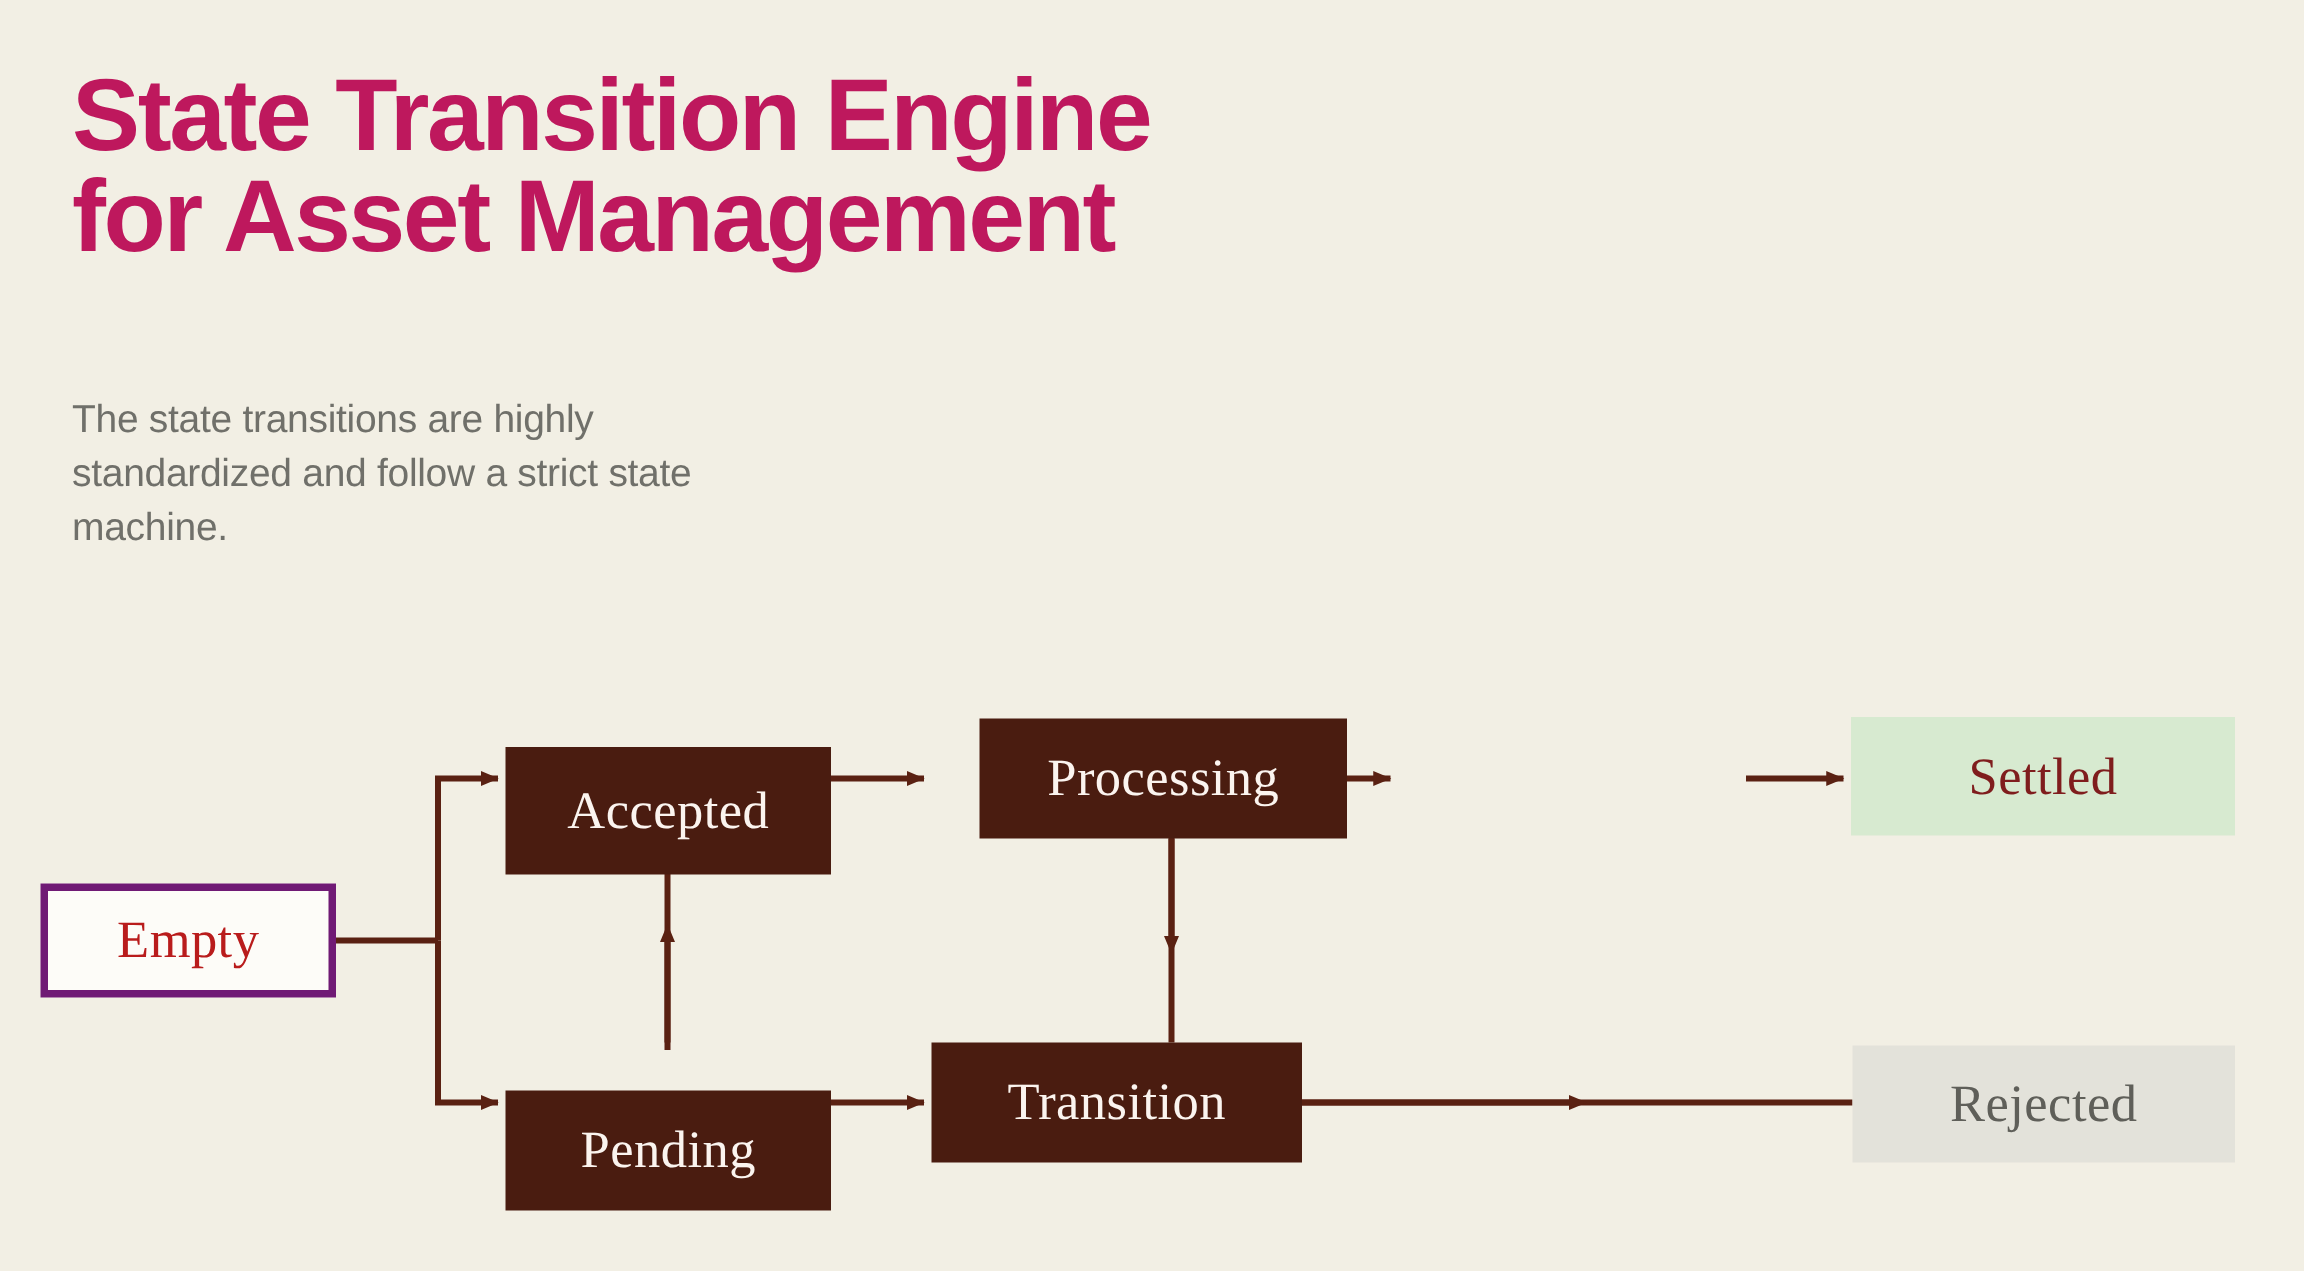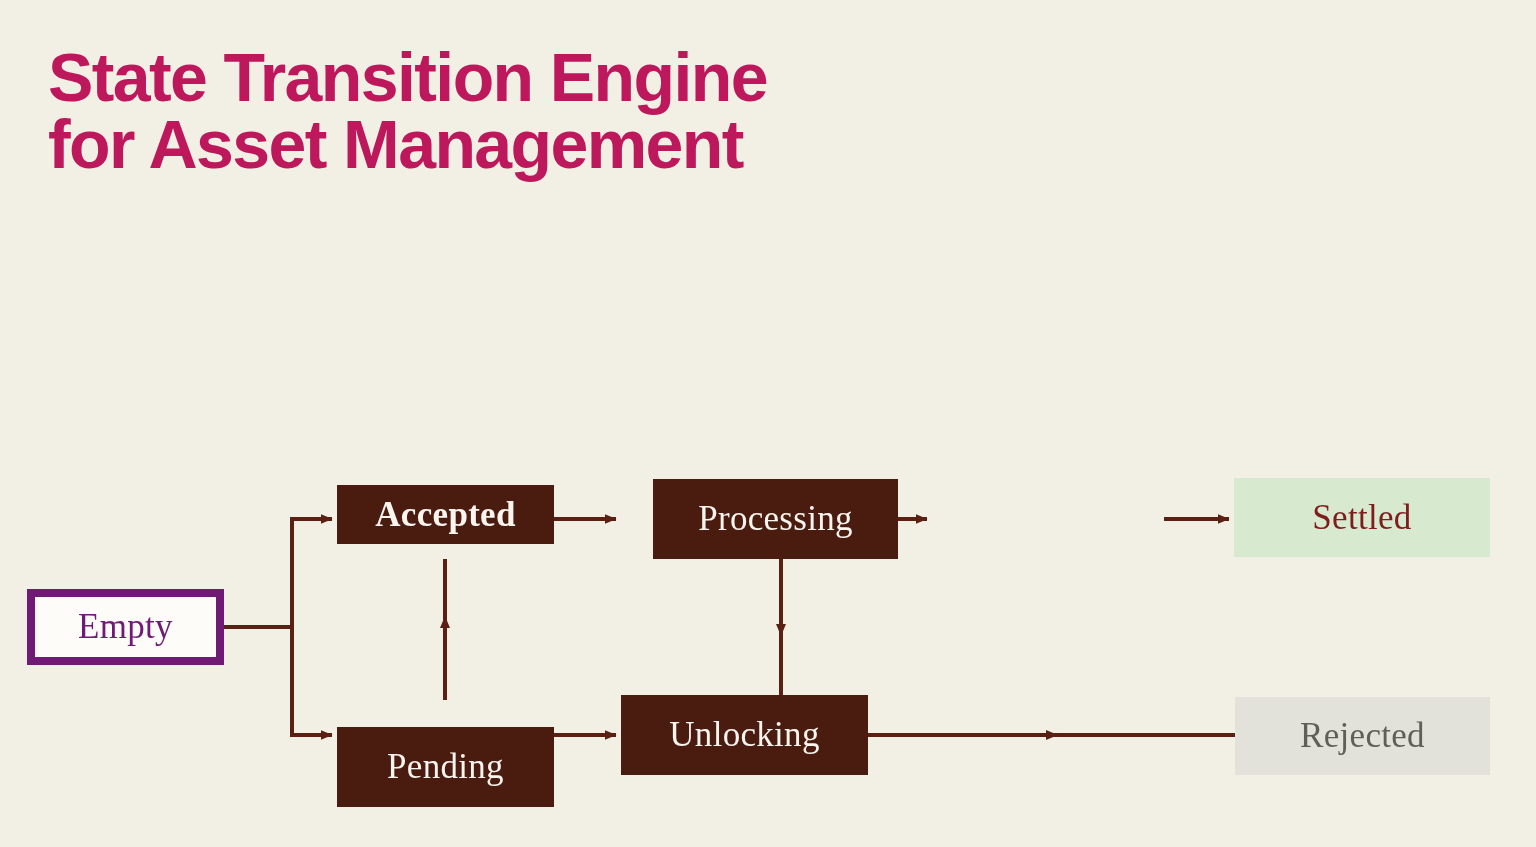--- a/index.html
+++ b/index.html
@@ -75,22 +75,22 @@
     font-family: "Liberation Serif", serif;
     font-size: 35px;
     letter-spacing: 0.3px;
   }
   .node-filled {
     background: #4a1c10;
     color: #fbf4ef;
   }
   .node-outline {
     background: #fdfcf8;
-    color: #701a75;
-    border: 8px solid #701a75;
+    color: #b91c1c;
+    border: 5px solid #701a75;
   }
   .node-settled {
     background: #d7ead0;
     color: #7f1d1d;
     gap: 14px;
   }
   .node-rejected {
     background: #e3e2da;
     color: #5f5f59;
     gap: 14px;
@@ -104,20 +104,23 @@
 </style>
 </head>
 <body>
 
 <div class="page">
 
   <div class="header">
     <h1 class="title">State Transition Engine
 for Asset Management</h1>
   </div>
+  <div class="subtitle">The state transitions are highly
+standardized and follow a strict state
+machine.</div>
 
   <div class="diagram">
 
     <svg viewBox="0 0 1536 847">
       <defs>
         <marker id="ah" markerWidth="13" markerHeight="13" refX="11.5" refY="5.5" orient="auto" markerUnits="userSpaceOnUse">
           <path d="M0,0.5 L12,5.5 L0,10.5 z" fill="#5a2112"></path>
         </marker>
         <marker id="ah-mid" markerWidth="13" markerHeight="13" refX="6" refY="5.5" orient="auto" markerUnits="userSpaceOnUse">
           <path d="M0,0.5 L12,5.5 L0,10.5 z" fill="#5a2112"></path>
@@ -148,21 +151,21 @@
 
         <path d="M868,735 L1235,735"></path>
         <path d="M868,735 L1040,735 L1052,735" marker-end="url(#ah-mid)"></path>
       </g>
     </svg>
 
     <div class="node node-outline" style="left:27px; top:589px; width:197px; height:76px;">
       <span>Empty</span>
     </div>
 
-    <div class="node node-filled" style="left:337px; top:485px; width:217px; height:59px;font-weight:bold;">
+    <div class="node node-filled" style="left:337px; top:498px; width:217px; height:85px;">
       <span>Accepted</span>
     </div>
 
     <div class="node node-filled" style="left:621px; top:479px; width:245px; height:80px;margin-left:32px;">
       <span>Processing</span>
     </div>
 
 
     <div class="node node-settled" style="left:1234px; top:478px; width:256px; height:79px;">
       <svg class="status-icon" viewBox="0 0 34 34">
@@ -170,21 +173,21 @@
         <path d="M9.5,17.4 L14.6,22.3 L24.5,12.2" fill="none" stroke="#ffffff" stroke-width="3.4" stroke-linecap="round" stroke-linejoin="round"></path>
       </svg>
       <span>Settled</span>
     </div>
 
     <div class="node node-filled" style="left:337px; top:727px; width:217px; height:80px;">
       <span>Pending</span>
     </div>
 
     <div class="node node-filled" style="left:621px; top:695px; width:247px; height:80px;">
-      <span>Unlocking</span>
+      <span>Transition</span>
     </div>
 
     <div class="node node-rejected" style="left:1235px; top:697px; width:255px; height:78px;">
       <svg class="status-icon" viewBox="0 0 34 34">
         <circle cx="17" cy="17" r="15" fill="#5f5f59"></circle>
         <path d="M11.3,11.3 L22.7,22.7 M22.7,11.3 L11.3,22.7" fill="none" stroke="#ffffff" stroke-width="3.4" stroke-linecap="round"></path>
       </svg>
       <span>Rejected</span>
     </div>
 

